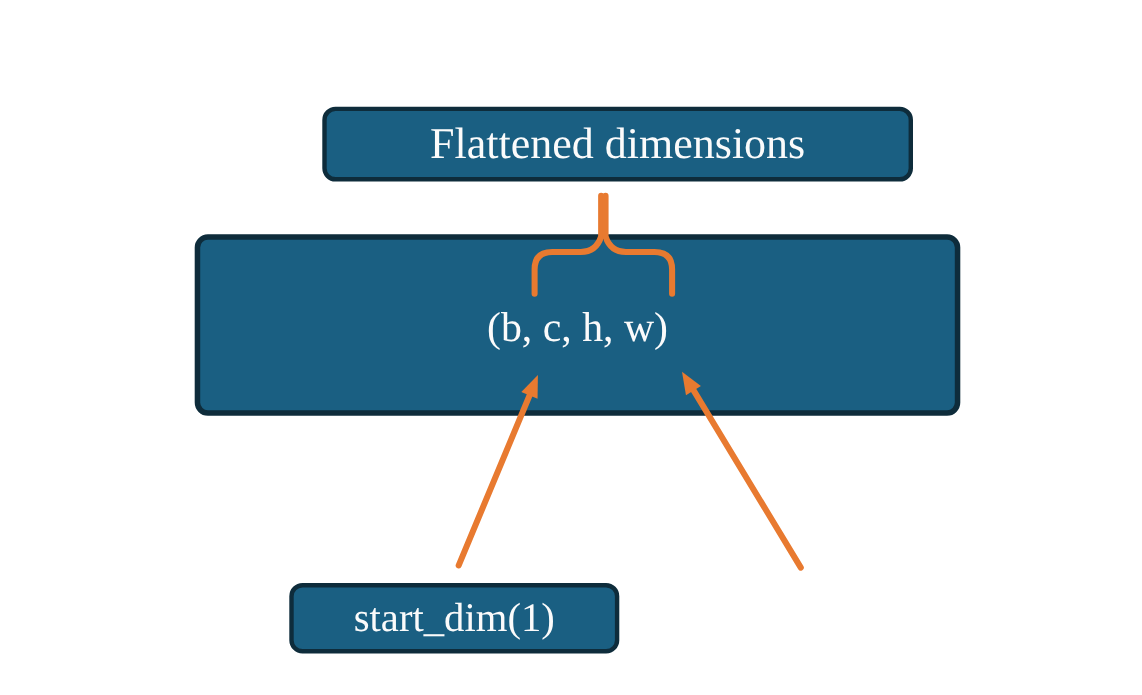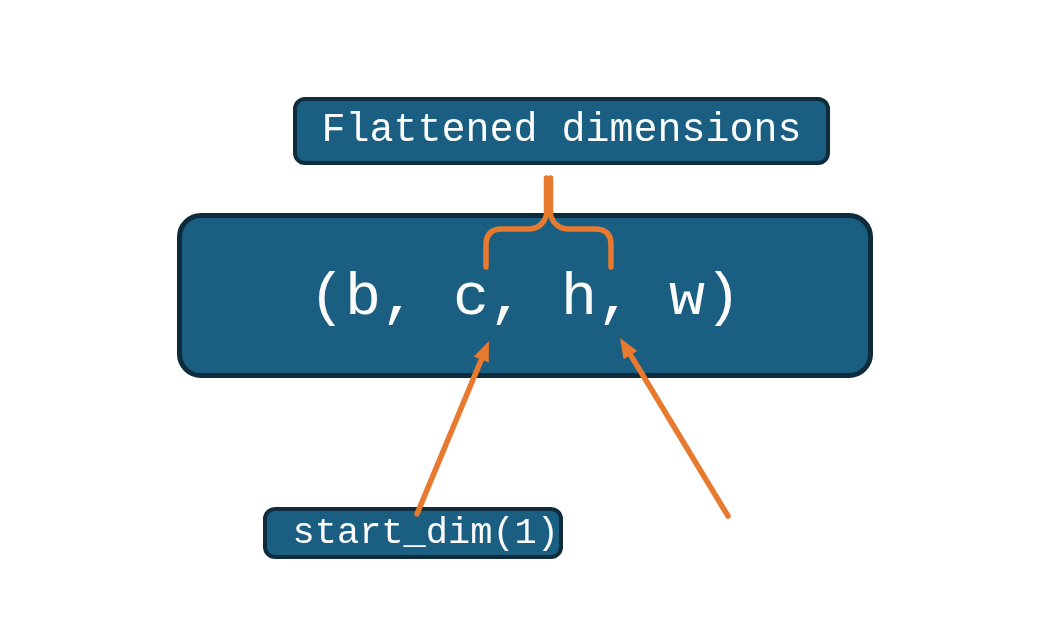--- a/index.html
+++ b/index.html
@@ -5,21 +5,21 @@
   html, body {
     margin: 0;
     padding: 0;
     background: #ffffff;
   }
   #canvas {
     position: relative;
     width: 1038px;
     height: 632px;
     background: var(--background, #ffffff);
-    font-family: Liberation Mono, monospace;
+    font-family: Liberation Serif, serif;
     overflow: hidden;
   }
   .box {
     position: absolute;
     box-sizing: border-box;
     background: var(--box-fill, #1a5f82);
     border: 4px solid var(--box-border, #0e2c3b);
     border-radius: 12px;
     display: flex;
     align-items: center;
@@ -28,29 +28,28 @@
   }
   .box-top {
     left: 293px; top: 97px;
     width: 537px; height: 68px;
     font-size: 40px;
   }
   .box-tensor {
     left: 177px; top: 213px;
     width: 696px; height: 165px;
     border-width: 5px;
-    border-radius: 24px;
-    font-size: 60px;
+    border-radius: 12px;
+    font-size: 38px;
     padding-top: 4px;
   }
   .box-start {
-    left: 263px; top: 507px;
-    width: 300px; height: 52px;
+    left: 263px; top: 530px;
+    width: 300px; height: 64px;
     font-size: 37px;
-    justify-content: flex-end;
   }
   .box-end {
     left: 580px; top: 513px;
     width: 298px; height: 66px;
     font-size: 37px;
   }
   .label {
     white-space: nowrap;
     line-height: 1;
   }

